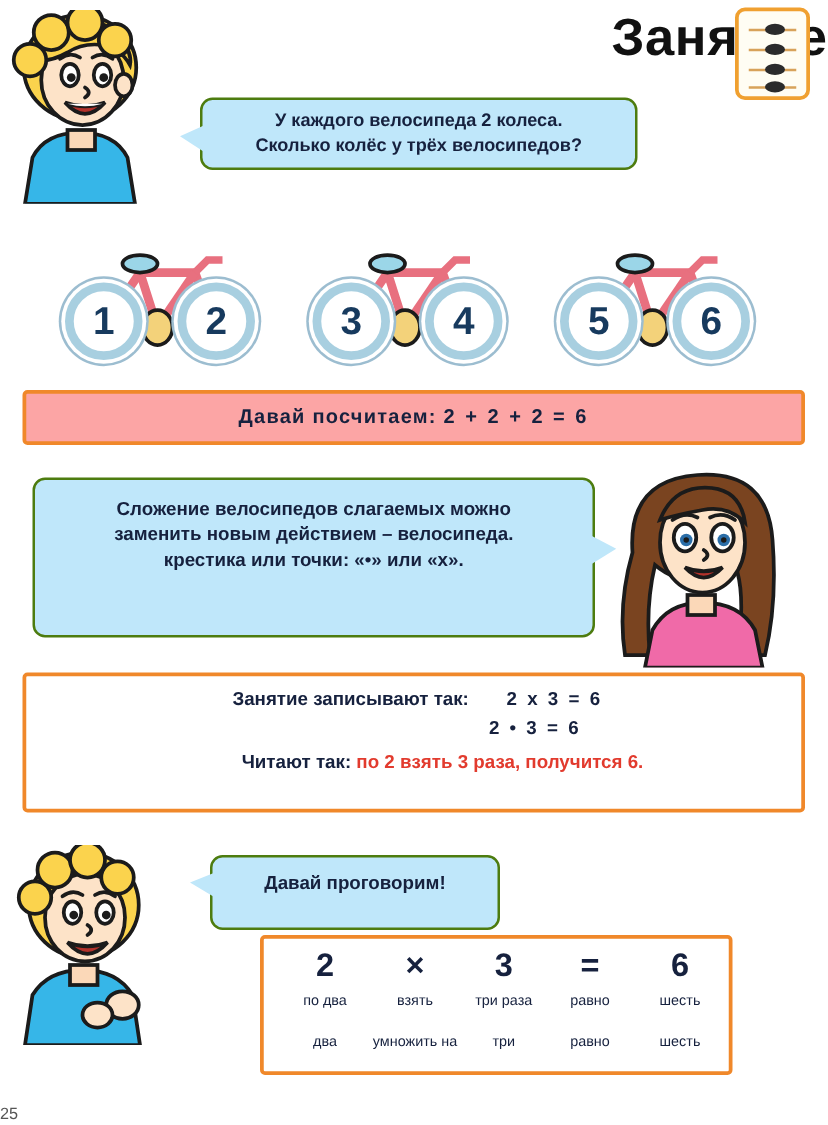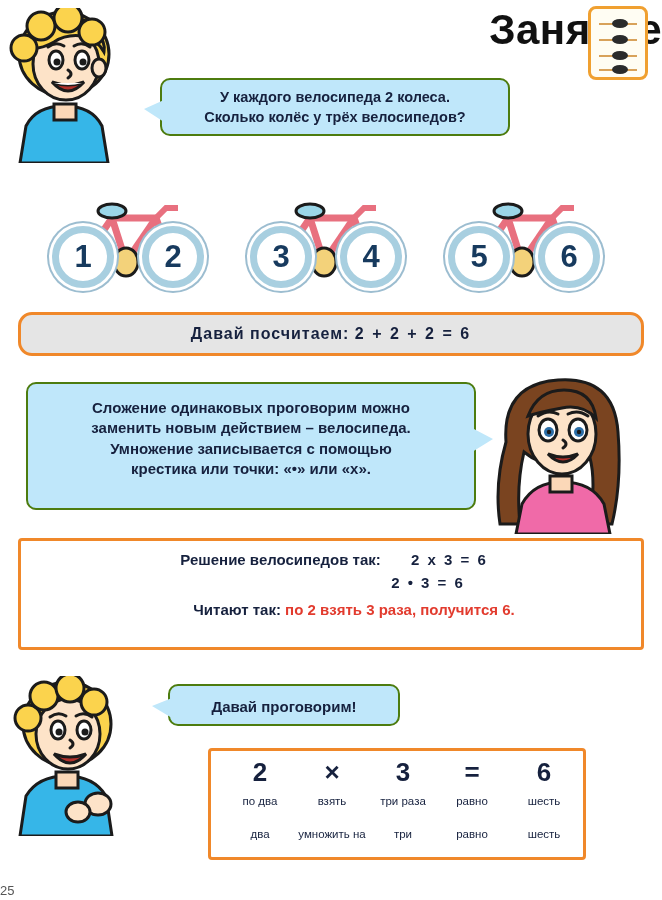--- a/index.html
+++ b/index.html
@@ -107,21 +107,21 @@
   }
   #bubble2 .tail {
     right: -19px; top: 44px;
     border-top: 11px solid transparent;
     border-bottom: 13px solid transparent;
     border-left: 21px solid #bfe7fa;
   }
 
   #bubble3 {
     left: 168px; top: 684px;
-    width: 232px; height: 42px;
+    width: 232px; height: 60px;
     font-size: 15px;
     padding-top: 11px;
   }
   #bubble3 .tail {
     left: -18px; top: 12px;
     border-top: 8px solid transparent;
     border-bottom: 12px solid transparent;
     border-right: 20px solid #bfe7fa;
   }
 
@@ -157,22 +157,21 @@
   
   .obox {
     position: absolute;
     border: 3px solid #f0882a;
     border-radius: 4px;
     background: #ffffff;
   }
   #box-count {
     left: 18px; top: 312px;
     width: 626px; height: 44px;
-    background: #e5e5e5;
-    border-radius: 14px;
+    background: #fca5a5;
   }
   #box-count .line {
     text-align: center;
     font-size: 16px;
     font-weight: bold;
     color: #16213e;
     line-height: 38px;
     letter-spacing: 1px;
   }
   #box-solution {
@@ -380,23 +379,22 @@
 
   <div class="obox" id="box-count">
     <div class="line">
       <span>Давай посчитаем:</span>
       <span class="mono-sp">2  +  2  +  2  =  6</span>
     </div>
   </div>
 
   <div class="bubble" id="bubble2">
     <div class="tail"></div>
-    <div>Сложение одинаковых проговорим можно</div>
+    <div>Сложение велосипедов слагаемых можно</div>
     <div>заменить новым действием – велосипеда.</div>
-    <div>Умножение записывается с помощью</div>
     <div>крестика или точки: «•» или «х».</div>
   </div>
 
   <div class="girl">
     <svg width="150" height="162" viewBox="0 0 150 162">
 
       <path d="M18 70 q-4 -58 52 -62 q56 -4 60 52 q4 50 -6 92 h-22 q6 -44 0 -66 q-40 16 -66 -6 q-8 34 -4 72 h-20 q-6 -40 6 -82 z" fill="#7a4420" stroke="#1b1b1b" stroke-width="3"></path>
 
       <path d="M34 132 q12 -22 40 -22 q30 0 42 22 l6 30 h-94 z" fill="#f06aa8" stroke="#1b1b1b" stroke-width="3"></path>
 
@@ -416,21 +414,21 @@
       <path d="M80 42 q10 -5 20 2" stroke="#1b1b1b" stroke-width="3" fill="none" stroke-linecap="round"></path>
 
       <path d="M75 68 q6 4 0 8" stroke="#1b1b1b" stroke-width="3" fill="none" stroke-linecap="round"></path>
 
       <path d="M60 82 q15 16 30 0 q-15 6 -30 0 z" fill="#b3322b" stroke="#1b1b1b" stroke-width="3"></path>
     </svg>
   </div>
 
   <div class="obox" id="box-solution">
     <div class="sol-row1">
-      <span>Решение велосипедов так:</span>
+      <span>Занятие записывают так:</span>
       <span class="mono-sp" style="margin-left:26px">2  х  3   =   6</span>
     </div>
     <div class="sol-row2">
       <span class="mono-sp">2  •  3   =   6</span>
     </div>
     <div class="sol-row3">
       <span>Читают так:</span>
       <span class="red">по 2 взять 3  раза, получится 6.</span>
     </div>
   </div>

